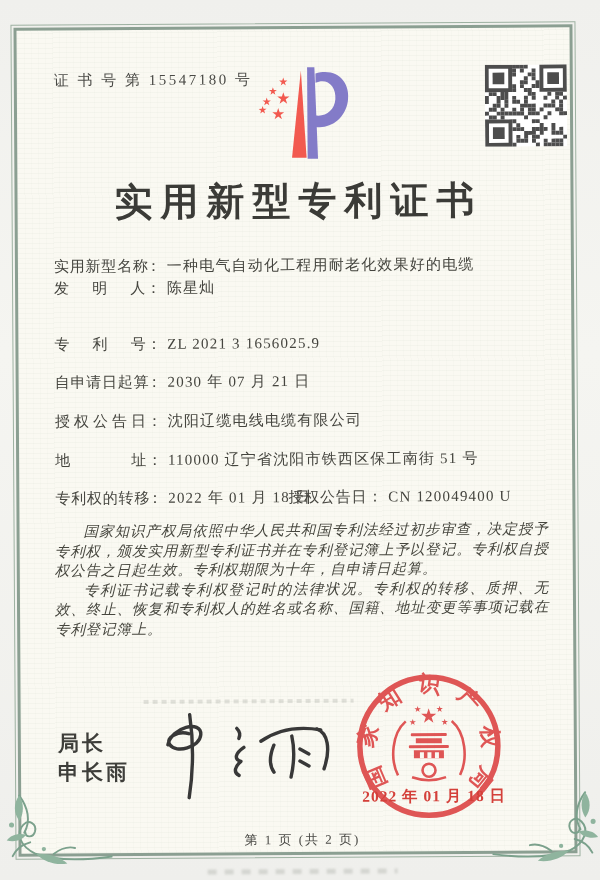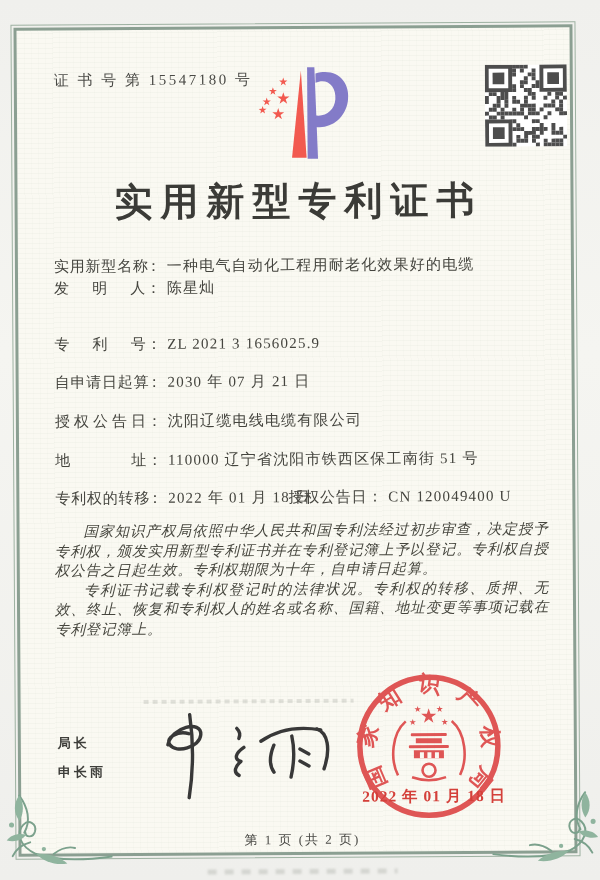--- a/index.html
+++ b/index.html
@@ -42,21 +42,21 @@
   .frow2{position:absolute;left:288px;white-space:nowrap;letter-spacing:0.8px;}
   .paras{
     position:absolute;left:54px;top:521px;width:494px;
     font-size:14.5px;line-height:19.5px;font-style:italic;letter-spacing:0.8px;color:#47473f;
     text-align:justify;
   }
   .paras p{margin:0;text-indent:2em;}
   .signer{
     position:absolute;left:56px;top:727px;
     font-family:"Liberation Sans","DejaVu Sans",sans-serif;
-    font-weight:700;font-size:13px;letter-spacing:3px;color:#3e3e3a;line-height:29px;
+    font-weight:700;font-size:21px;letter-spacing:3px;color:#3e3e3a;line-height:29px;
   }
   .signature{position:absolute;left:148px;top:706px;width:195px;height:95px;}
   .seal{position:absolute;left:352px;top:672px;width:150px;height:150px;opacity:0.93;}
   .seal-date{
     position:absolute;left:360px;top:787px;font-size:15.5px;letter-spacing:1px;
     color:#d4403a;font-weight:600;z-index:5;white-space:nowrap;
   }
   .footer{
     position:absolute;left:0;top:831px;width:100%;text-align:center;
     font-size:13px;letter-spacing:2px;color:#4a4a46;

